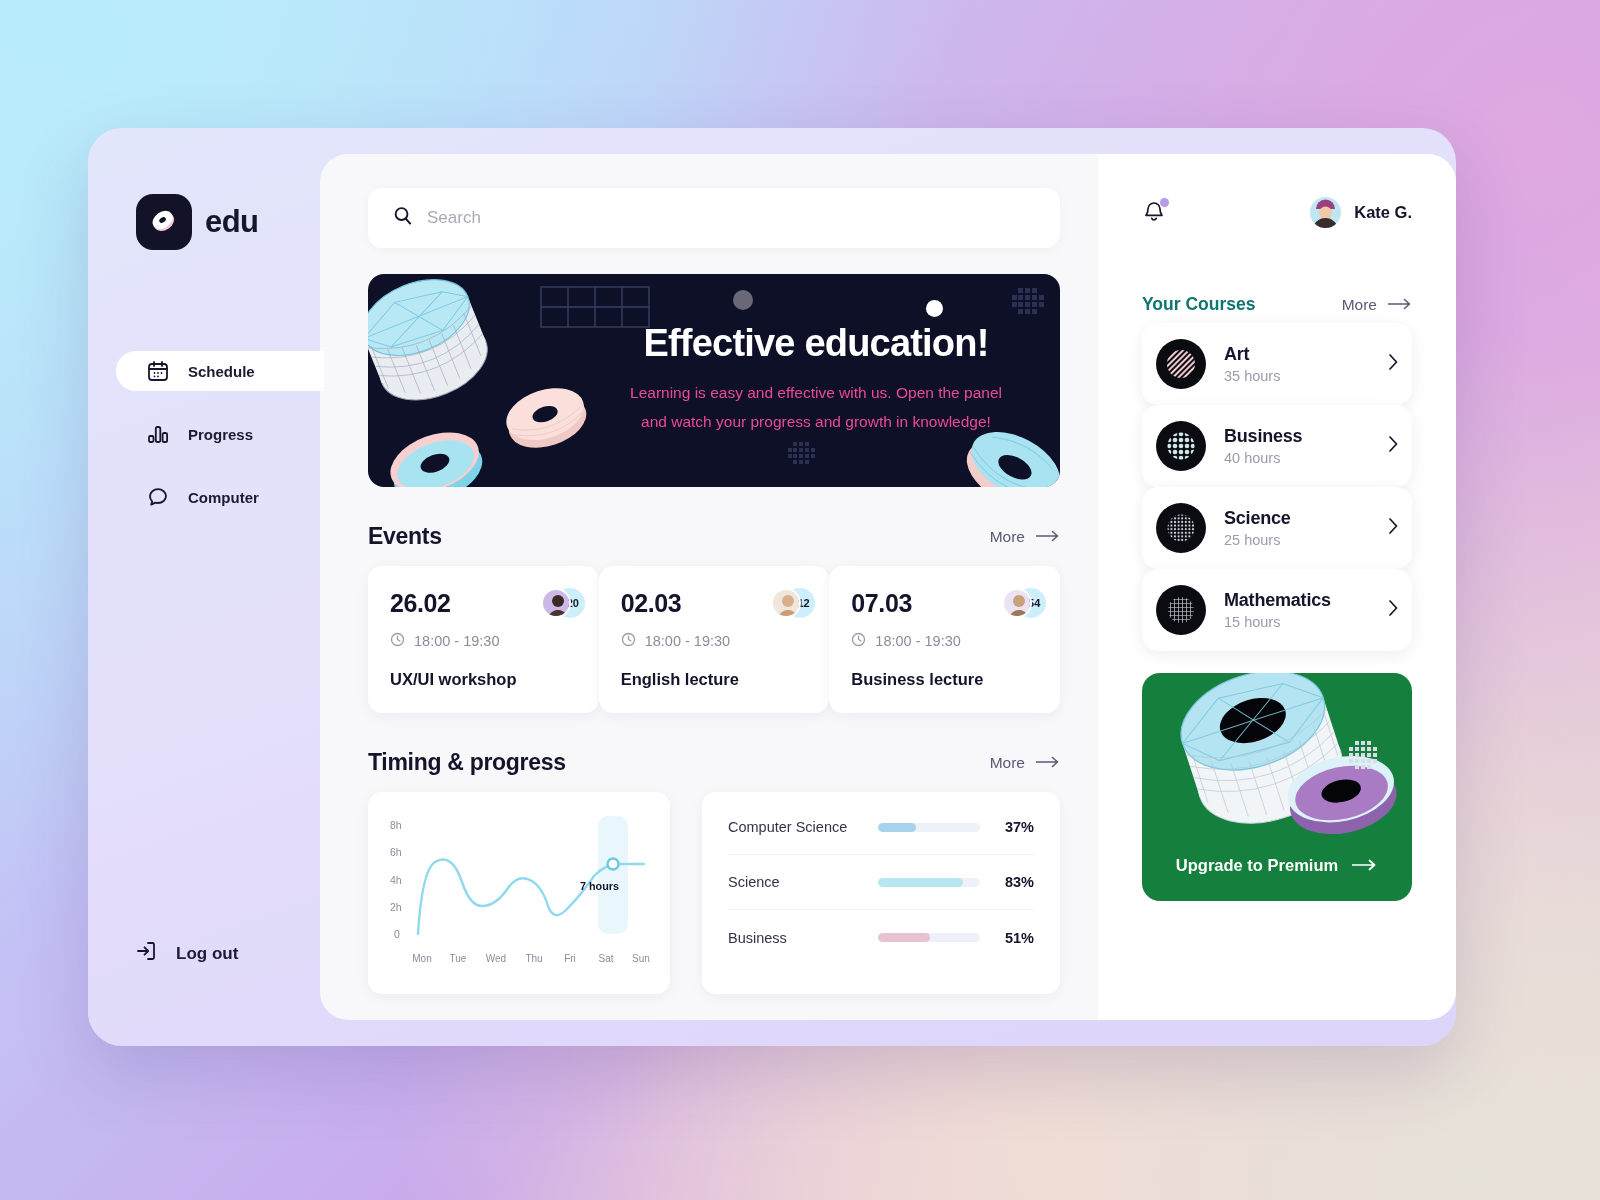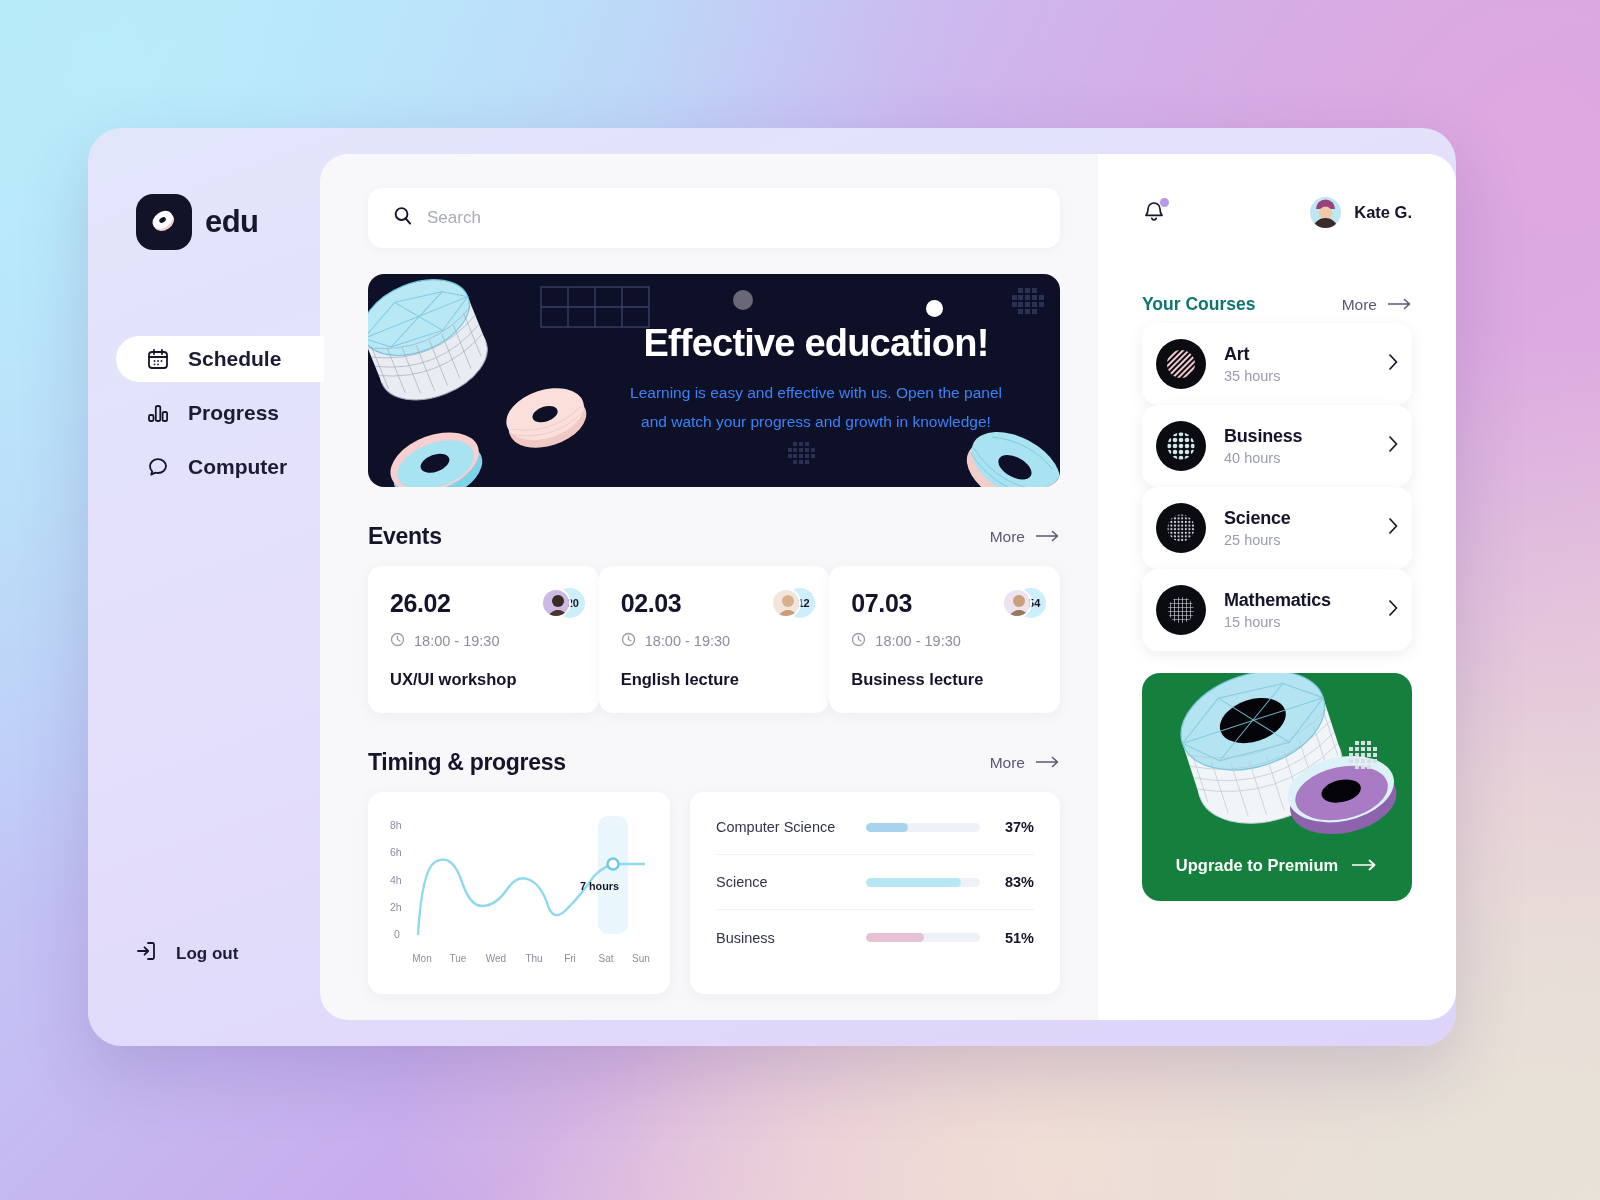--- a/index.html
+++ b/index.html
@@ -32,23 +32,23 @@
   .brand { display: flex; align-items: center; gap: 13px; margin: 66px 0 0 48px; }
   .brand-mark {
     width: 56px; height: 56px; border-radius: 17px; background: #121228;
     display: flex; align-items: center; justify-content: center; position: relative;
   }
   .brand-text { font-size: 31px; font-weight: 700; color: #16162c; letter-spacing: -.6px; }
 
   .nav { margin-top: 86px; display: flex; flex-direction: column; gap: 8px; }
   .nav-item {
     display: flex; align-items: center; gap: 18px;
-    height: 46px; padding-left: 30px; margin-left: 28px;
+    height: 40px; padding-left: 30px; margin-left: 28px;
     border-radius: 27px 0 0 27px; color: #1b1b33;
-    font-size: 21px; font-weight: 700; cursor: pointer;
+    font-size: 15px; font-weight: 700; cursor: pointer; margin-top: 15px;
   }
   .nav-item.active { background: #ffffff; margin-right: -4px; }
   .nav-item .ic { width: 24px; height: 24px; display: block; }
 
   .logout {
     margin: auto 0 78px 46px; display: flex; align-items: center; gap: 18px;
     font-size: 17px; font-weight: 700; color: #1b1b33; cursor: pointer;
   }
 
   
@@ -64,21 +64,21 @@
   }
   .search-placeholder { font-size: 17px; color: #a9aab8; }
 
   
   .banner {
     position: relative; margin-top: 26px; height: 228px; border-radius: 16px;
     background: #0d1026; overflow: hidden; color: #fff;
   }
   .banner-copy { position: absolute; left: 238px; top: 48px; width: 420px; text-align: center; }
   .banner-title { font-size: 38px; font-weight: 800; letter-spacing: -.8px; }
-  .banner-sub { margin-top: 14px; font-size: 15.5px; line-height: 1.85; color: #3b82f6; }
+  .banner-sub { margin-top: 14px; font-size: 15.5px; line-height: 1.85; color: #ec4899; }
 
   .ring { position: absolute; }
   .deco-grid-lines { position: absolute; left: 172px; top: 12px; }
   .deco-dot-lg { position: absolute; width: 17px; height: 17px; border-radius: 50%; background: #fff; left: 558px; top: 26px; }
   .deco-dot-gray { position: absolute; width: 20px; height: 20px; border-radius: 50%; background: #6a6876; left: 365px; top: 16px; }
 
   
   .sec-head { display: flex; align-items: center; justify-content: space-between; margin: 36px 0 16px 0; }
   .sec-title { font-size: 23px; font-weight: 800; color: #14142b; letter-spacing: -.3px; }
   .more { display: flex; align-items: center; gap: 11px; font-size: 15.5px; color: #585a75; cursor: pointer; }
@@ -98,21 +98,21 @@
     display: flex; align-items: center; justify-content: center; margin-left: 36px;
   }
   .badge-avatar {
     position: absolute; left: 22px; top: 0; width: 30px; height: 30px; border-radius: 50%;
     border: 2px solid #fff; overflow: hidden;
   }
   .event-time { display: flex; align-items: center; gap: 9px; margin-top: 14px; font-size: 14.5px; color: #8b8c9e; }
   .event-name { margin-top: 20px; font-size: 16.5px; font-weight: 700; color: #14142b; }
 
   
-  .timing { display: flex; gap: 20px; margin-bottom: 26px; }
+  .timing { display: flex; gap: 32px; margin-bottom: 26px; }
   .chart-card { flex: 0 0 302px; background: #fff; border-radius: 14px; padding: 18px 14px 12px 10px; box-shadow: 0 3px 14px rgba(30,20,80,.05); }
   .bars-card { flex: 1; background: #fff; border-radius: 14px; padding: 8px 26px; box-shadow: 0 3px 14px rgba(30,20,80,.05); }
   .bar-row { display: flex; align-items: center; height: 55px; border-bottom: 1px solid #f0f0f5; }
   .bar-row:last-child { border-bottom: none; }
   .bar-label { flex: 0 0 150px; font-size: 14.5px; color: #33344a; }
   .bar-track { flex: 1; height: 9px; border-radius: 5px; background: #eef1f7; overflow: hidden; }
   .bar-fill { height: 100%; border-radius: 5px; }
   .bar-pct { flex: 0 0 54px; text-align: right; font-size: 14.5px; font-weight: 800; color: #14142b; }
 
   

